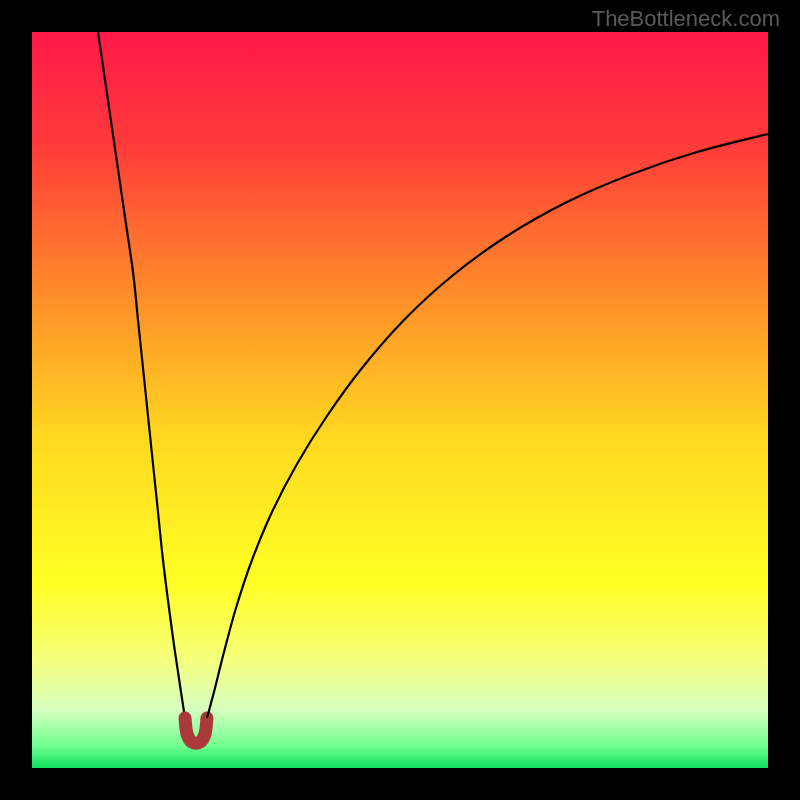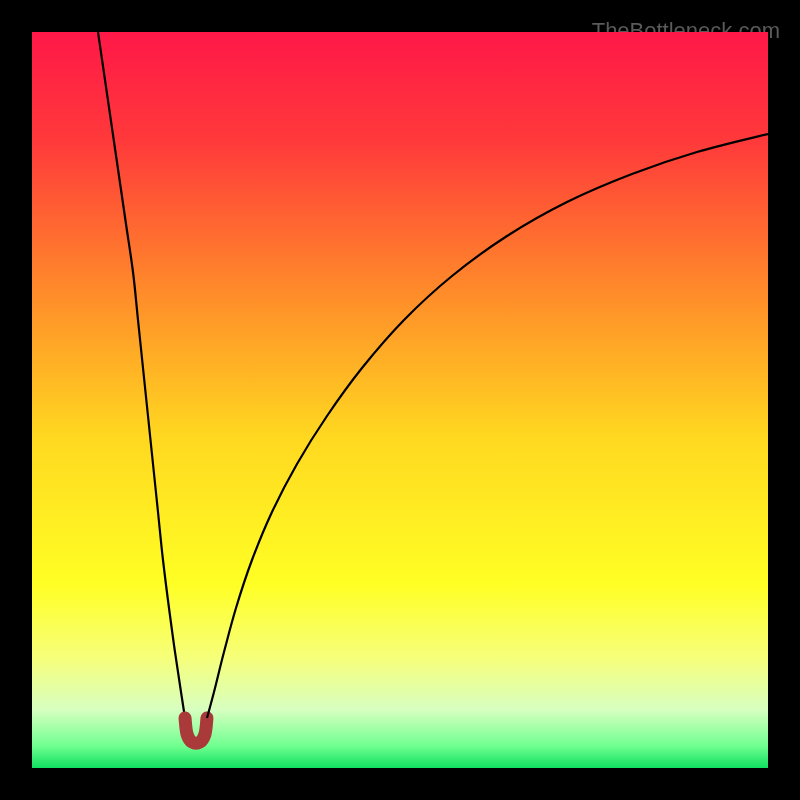--- a/index.html
+++ b/index.html
@@ -18,21 +18,20 @@
     height: 736px;
   }
   .attribution {
     position: absolute;
     top: 6px;
     right: 20px;
     font-family: Arial, Helvetica, sans-serif;
     font-size: 22px;
     color: #5a5a5a;
     letter-spacing: 0px;
-    margin-top: 12px;
   }
   svg {
     display: block;
   }
 </style>
 </head>
 <body>
 
 <div class="attribution">TheBottleneck.com</div>
 

